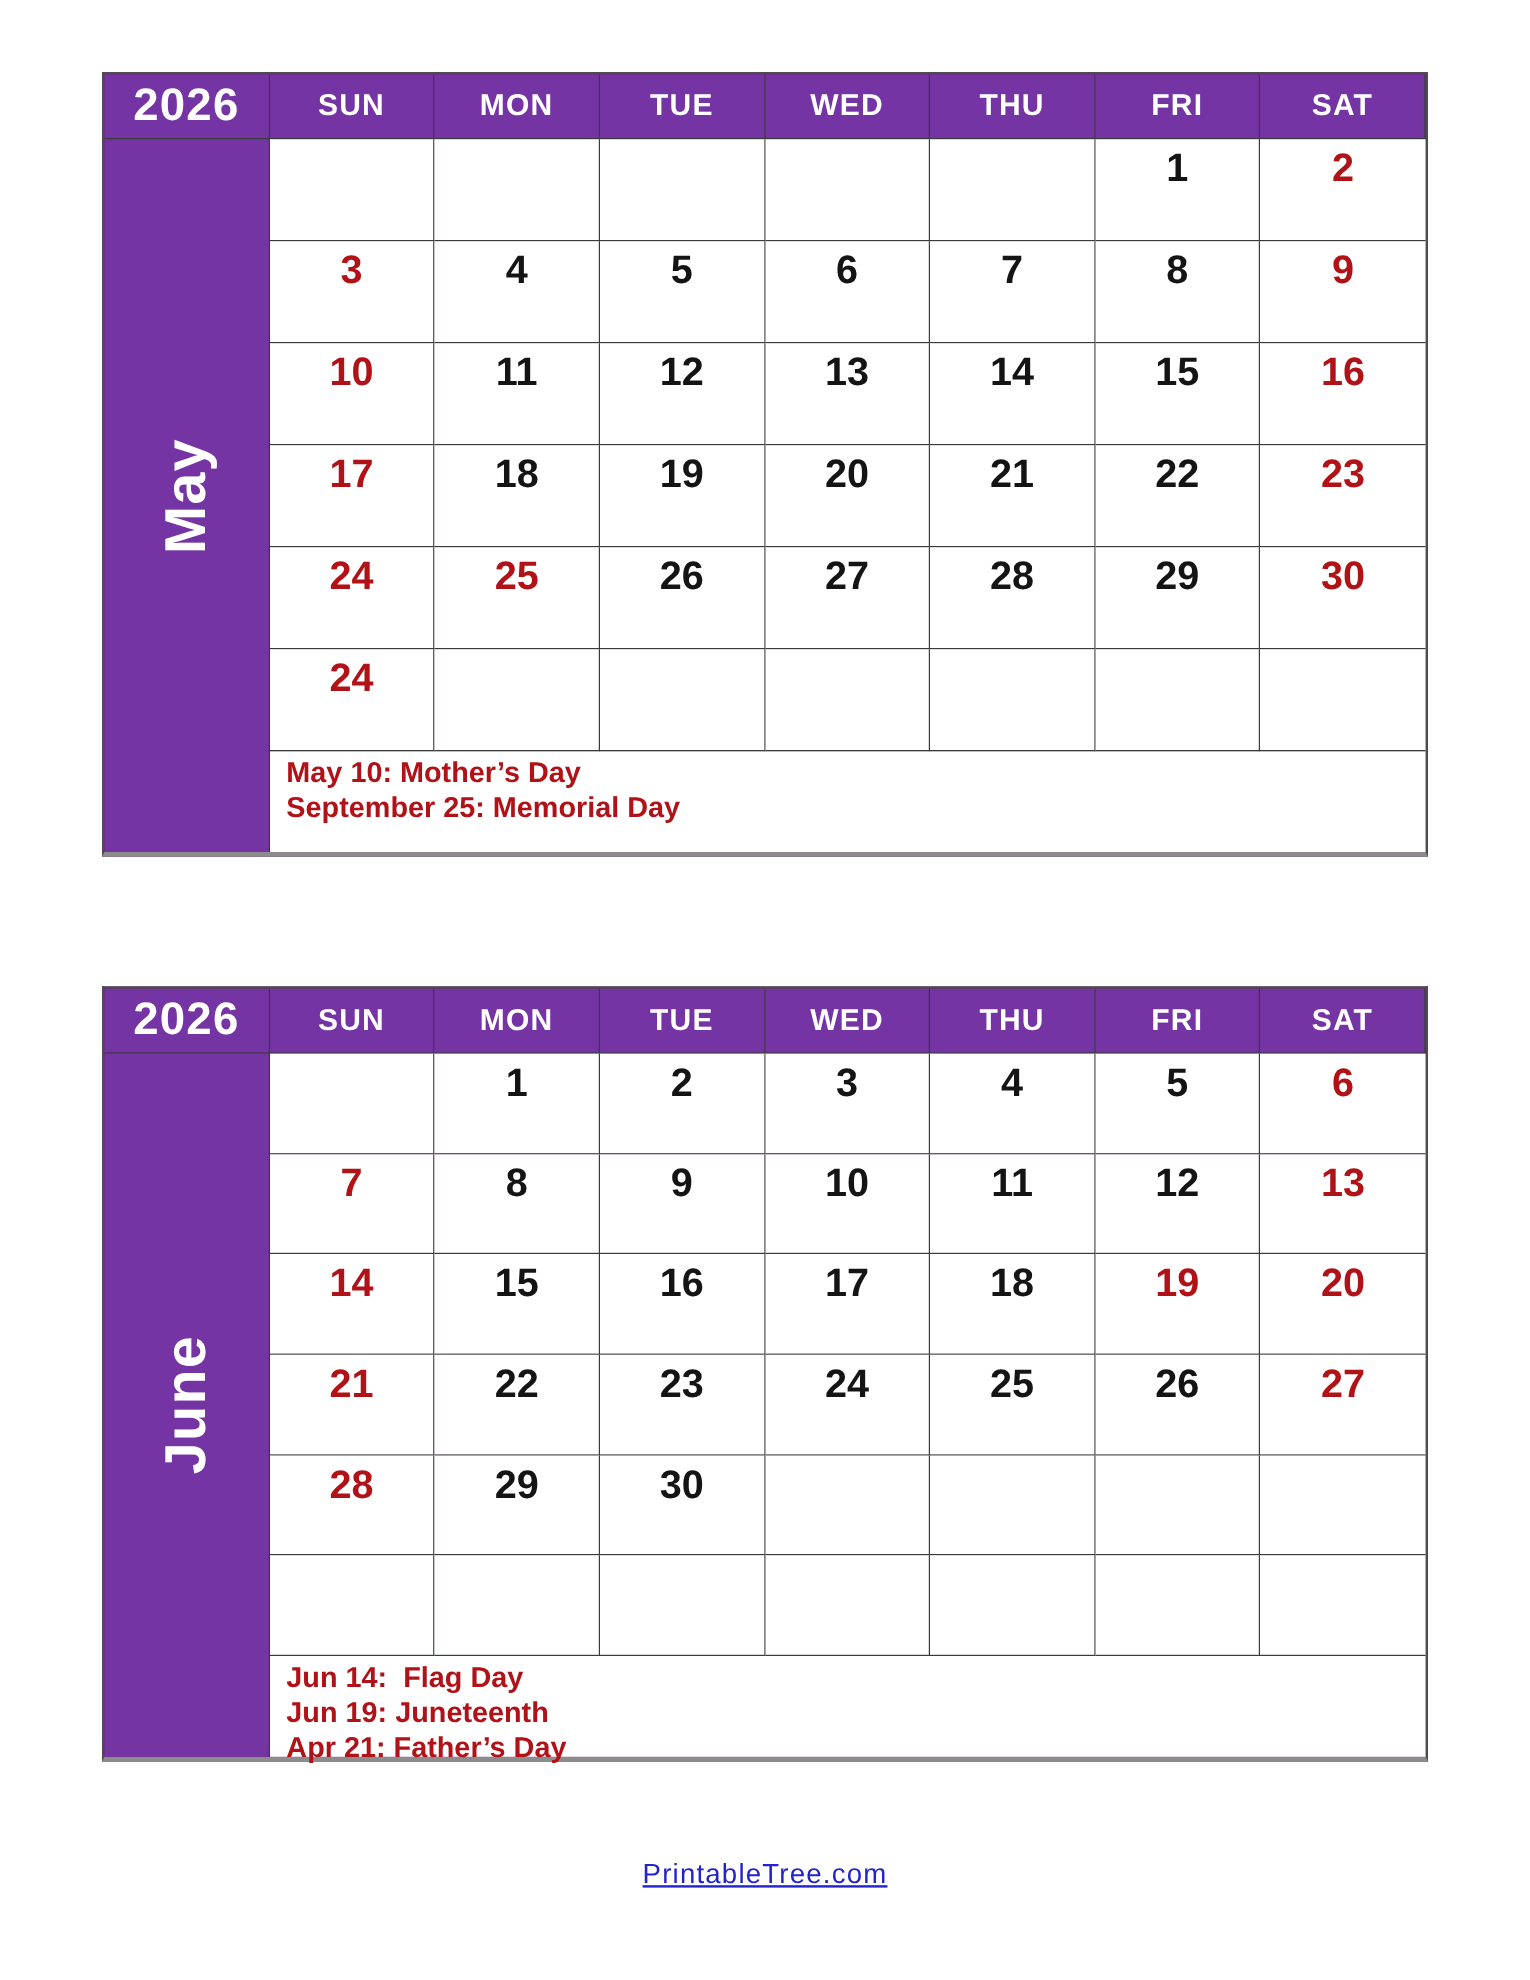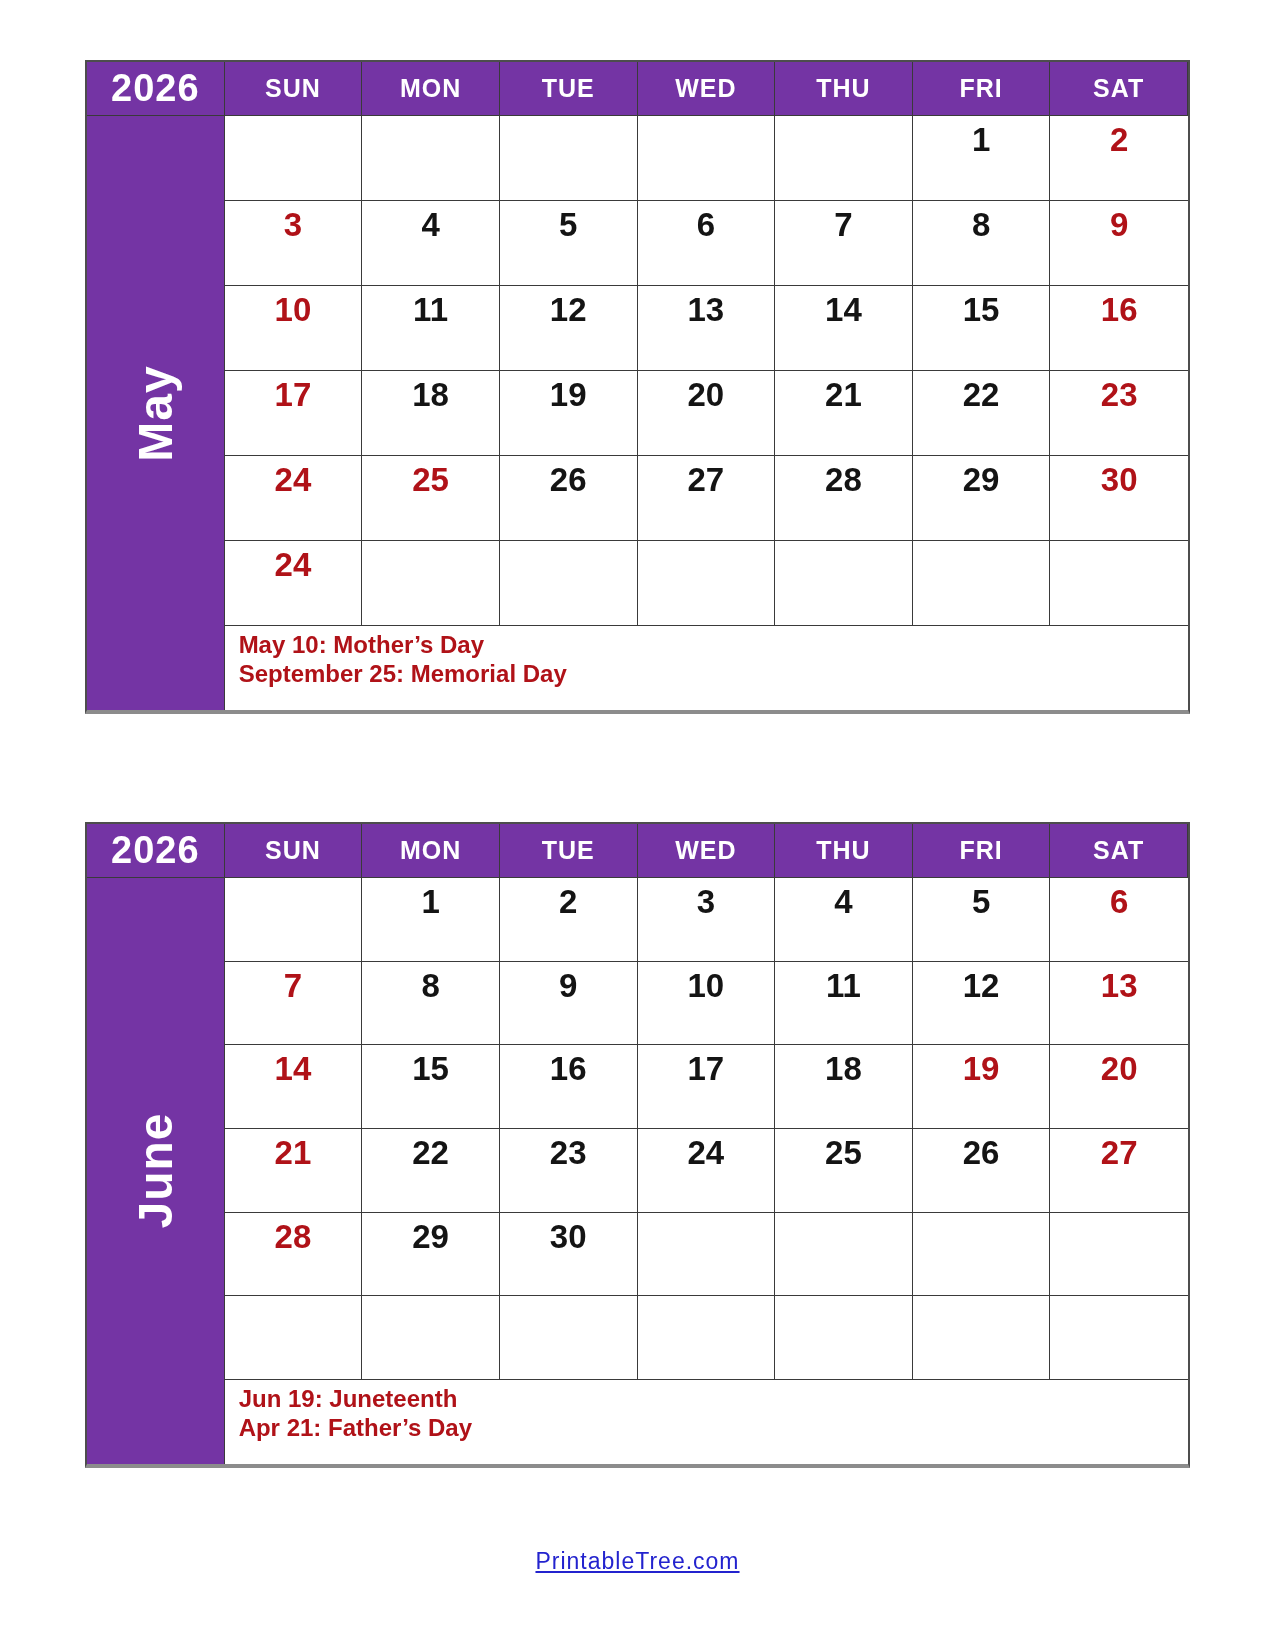--- a/index.html
+++ b/index.html
@@ -235,20 +235,21 @@
       <div class="date-cell" style="grid-area: 7 / 7;"></div>
       <div class="date-cell col-last" style="grid-area: 7 / 8;"></div>
     </section>
 
   <section class="calendar" id="cal-1">
     <div class="year-cell">2026</div>
     <div class="month-cell">
       <span class="month-text">June</span>
     </div>
     <div class="holiday-cell">
+        <div class="holiday-line">Jun 14:  Flag Day</div>
         <div class="holiday-line">Jun 19: Juneteenth</div>
         <div class="holiday-line">Apr 21: Father’s Day</div>
       </div>
   <div class="day-header" style="grid-area: 1 / 2;">SUN</div>
       <div class="day-header" style="grid-area: 1 / 3;">MON</div>
       <div class="day-header" style="grid-area: 1 / 4;">TUE</div>
       <div class="day-header" style="grid-area: 1 / 5;">WED</div>
       <div class="day-header" style="grid-area: 1 / 6;">THU</div>
       <div class="day-header" style="grid-area: 1 / 7;">FRI</div>
       <div class="day-header" style="grid-area: 1 / 8;">SAT</div>

